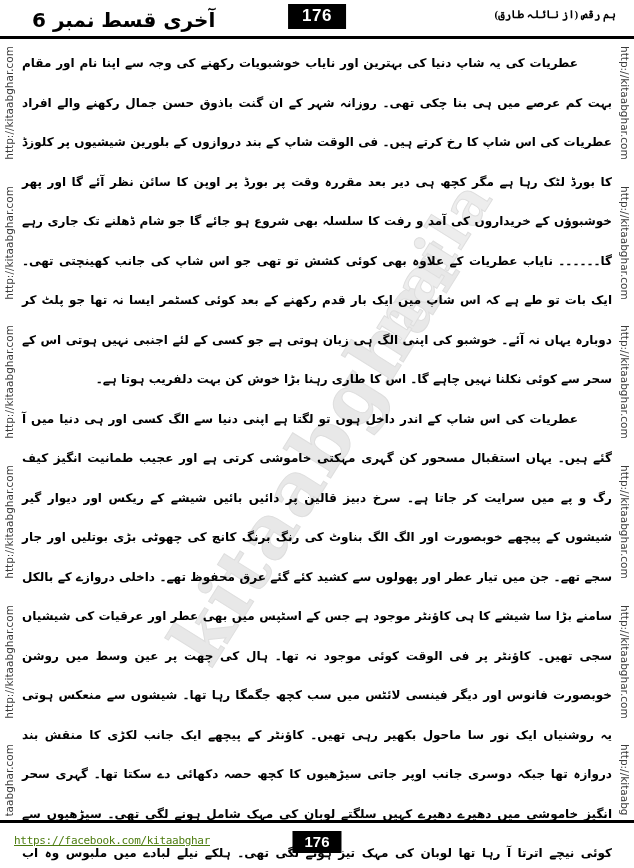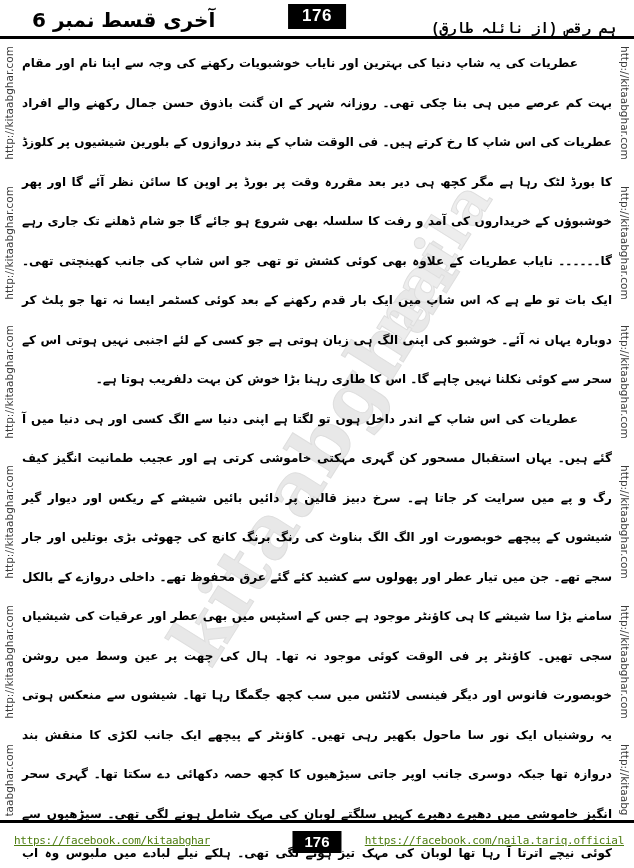--- a/index.html
+++ b/index.html
@@ -89,26 +89,25 @@
     top: 0;
     left: 0;
     right: 0;
     height: 38px;
     z-index: 5;
   }
   .hdr-right {
     position: absolute;
     right: 18px;
     top: 8px;
-    font-family: Liberation Mono, monospace;
-    font-size: 14px;
+    font-family: Liberation Serif, serif;
+    font-size: 11px;
     font-weight: 600;
     direction: rtl;
     white-space: nowrap;
-    margin-top: 12px;
   }
   .hdr-left {
     position: absolute;
     left: 32px;
     top: 8px;
     font-family: "DejaVu Sans", sans-serif;
     font-size: 20px;
     font-weight: 600;
     direction: rtl;
     white-space: nowrap;
@@ -232,16 +231,15 @@
     <span class="wm-vert">http://kitaabghar.com</span>
     <span class="wm-vert">http://kitaabghar.com</span>
     <span class="wm-vert">http://kitaabghar.com</span>
     <span class="wm-vert">http://kitaabghar.com</span>
   </div>
 
   <div class="rule bottom"></div>
   <div class="footer">
     <a class="ft-url left" href="#">https://facebook.com/kitaabghar</a>
     <div class="ft-badge">176</div>
-    <a class="ft-url right" href="#">https://facebook.com/naila.tariq.official</a>
   </div>
 
 </div>
 
 </body></html>

